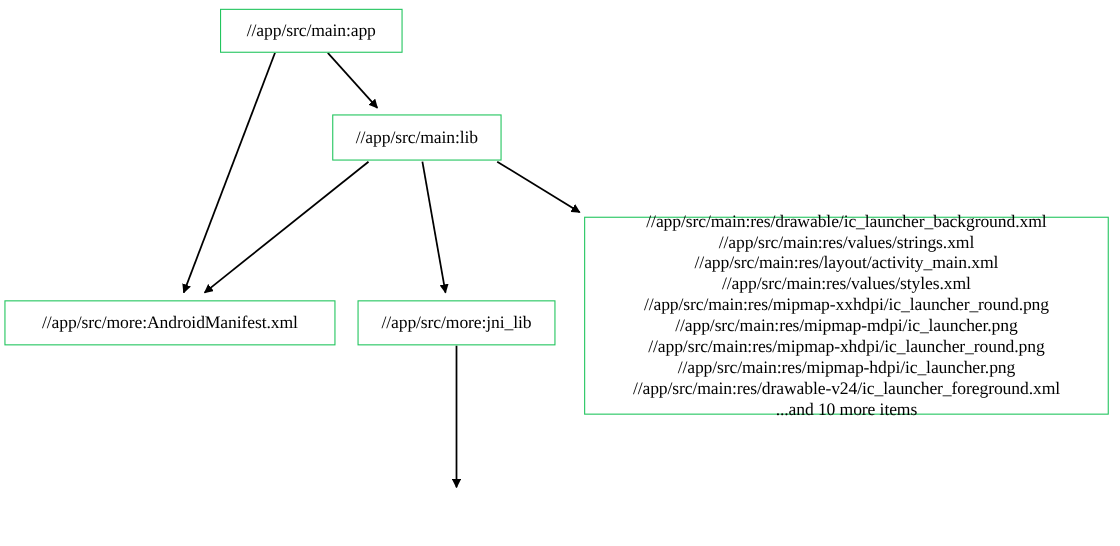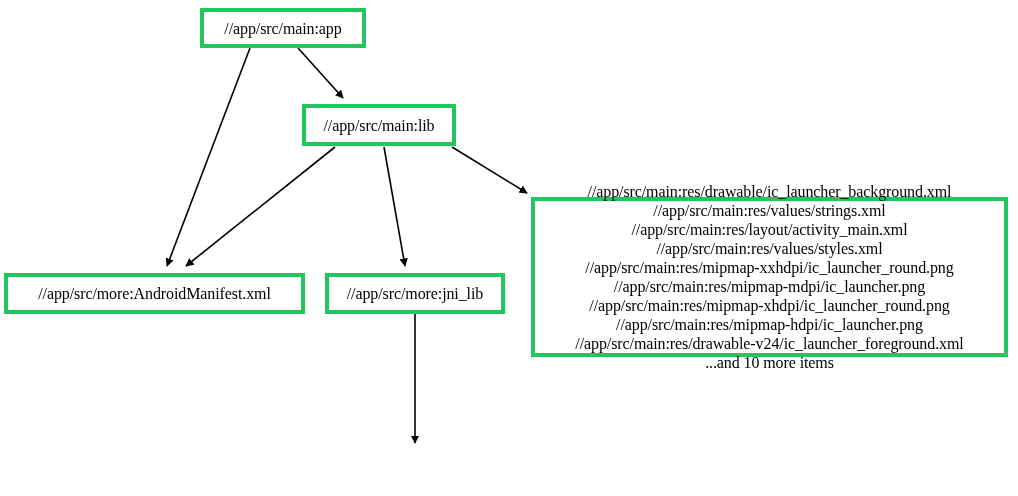--- a/index.html
+++ b/index.html
@@ -23,21 +23,21 @@
   #edges {
     position: absolute;
     left: 0;
     top: 0;
     width: 1018px;
     height: 496px;
   }
   .node {
     position: absolute;
     box-sizing: border-box;
-    border: 4px solid #22c55e;
+    border: 1px solid #22c55e;
     background: #ffffff;
     display: flex;
     align-items: center;
     justify-content: center;
     text-align: center;
     font-size: 16px;
     line-height: 19px;
     white-space: pre;
     letter-spacing: -0.1px;
   }
@@ -83,21 +83,21 @@
   </div>
 
   <div class="node" style="left:4px; top:273px; width:301px; height:41px;">
     <span class="node-label">//app/src/more:AndroidManifest.xml</span>
   </div>
 
   <div class="node" style="left:325px; top:273px; width:180px; height:41px;">
     <span class="node-label">//app/src/more:jni_lib</span>
   </div>
 
-  <div class="node multi" style="left:531px; top:197px; width:477px; height:160px;">
+  <div class="node multi" style="left:531px; top:197px; width:477px; height:180px;">
     <span class="node-label">//app/src/main:res/drawable/ic_launcher_background.xml
 //app/src/main:res/values/strings.xml
 //app/src/main:res/layout/activity_main.xml
 //app/src/main:res/values/styles.xml
 //app/src/main:res/mipmap-xxhdpi/ic_launcher_round.png
 //app/src/main:res/mipmap-mdpi/ic_launcher.png
 //app/src/main:res/mipmap-xhdpi/ic_launcher_round.png
 //app/src/main:res/mipmap-hdpi/ic_launcher.png
 //app/src/main:res/drawable-v24/ic_launcher_foreground.xml
 ...and 10 more items</span>

